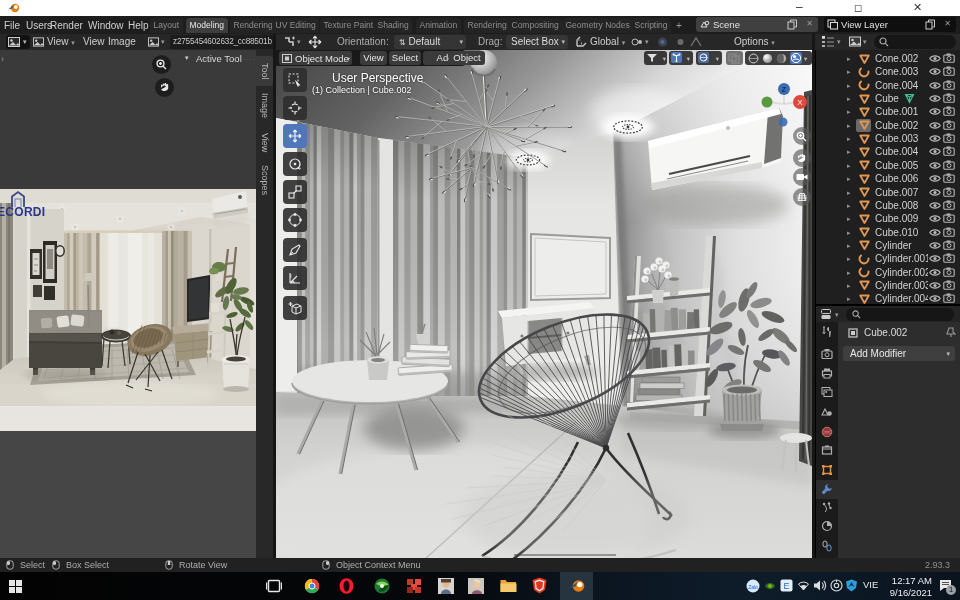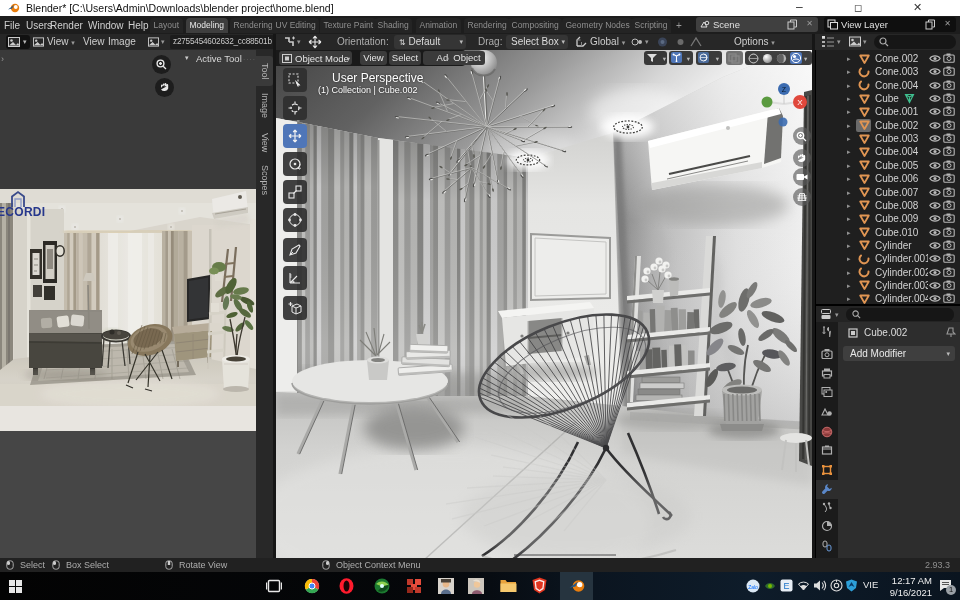--- a/index.html
+++ b/index.html
@@ -37,21 +37,20 @@
 
 </style>
 </head>
 <body>
 <div class="abs" id="titlebar">
   <svg class="abs" style="left:7px;top:2px" width="13" height="12" viewBox="0 0 13 12">
     <circle cx="8" cy="6" r="4.2" fill="#e87d0d"></circle>
       <circle cx="8.8" cy="5" r="1.9" fill="#fff"></circle>
     <path d="M1 7.5 L7 3 L5 6.5 Z" fill="#265787"></path>
   </svg>
-  <span class="t">Blender* [C:\Users\Admin\Downloads\blender project\home.blend]</span>
   <span style="position:absolute;left:796px;top:0px;font-size:12px;color:#333">–</span>
   <span style="position:absolute;left:854px;top:1.5px;font-size:10px;color:#333">◻</span>
   <span style="position:absolute;left:913px;top:1px;font-size:11px;color:#333">✕</span>
 </div>
 <div class="abs" id="row1">
   <span class="menu" style="left:4px">File</span>
   <span class="menu" style="left:26px">Users</span>
   <span class="menu" style="left:50px">Render</span>
   <span class="menu" style="left:88px">Window</span>
   <span class="menu" style="left:128px">Help</span>
@@ -1101,21 +1100,21 @@
     </div>
 <div style="position:absolute;left:7px;top:246px;width:24px;height:24px;background:#2e2e2ee8;border-radius:4px">
       <div style="position:absolute;left:5px;top:5px">
         <svg width="14" height="14" viewBox="0 0 14 14">
           <path d="M4 5 L9 3 L13 5 L8 7 Z M4 5 L4 11 L8 13 L8 7 M13 5 L13 11 L8 13" fill="none" stroke="#e8e8e8" stroke-width="1"></path>
           <path d="M2.5 1 v4 M0.5 3 h4" stroke="#e8e8e8" stroke-width="1.2"></path>
         </svg>
       </div>
     </div>
 <div style="position:absolute;left:56px;top:21px;font-size:12px;color:#fff;text-shadow:0 0 2px rgba(0,0,0,0.7)">User Perspective</div>
-<div style="position:absolute;left:42px;top:35px;font-size:9px;color:#fff;text-shadow:0 0 2px rgba(0,0,0,0.7)">(1) Collection | Cube.002</div>
+<div style="position:absolute;left:36px;top:35px;font-size:9px;color:#fff;text-shadow:0 0 2px rgba(0,0,0,0.7)">(1) Collection | Cube.002</div>
 </div>
 <div class="abs" id="outliner">
   <div class="orow" style="top:2.0px">
   <span class="oarr" style="top:3px">▸</span>
   <svg class="oic" style="left:42px;top:0.5px" width="13" height="12" viewBox="0 0 13 12">
         <path d="M2.2 2.5 L10.8 2.5 L6.5 10 Z" fill="none" stroke="#e09553" stroke-width="1.8" stroke-linejoin="round"></path>
       </svg>
   <span class="onm">Cone.002</span>
   <svg class="oic" style="left:113px;top:2px" width="12" height="9" viewBox="0 0 12 9">
         <path d="M0.8 4.5 C3 1 9 1 11.2 4.5 C9 8 3 8 0.8 4.5 Z" fill="none" stroke="#b8b8b8" stroke-width="1.1"></path>

